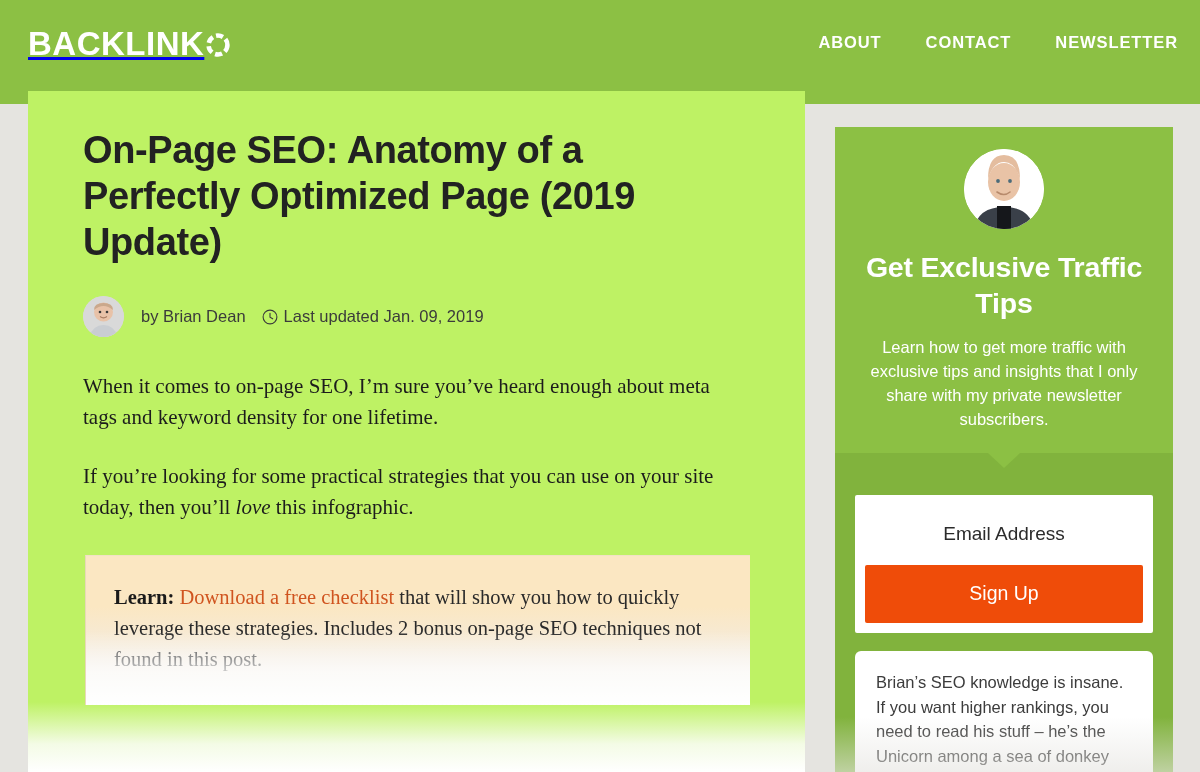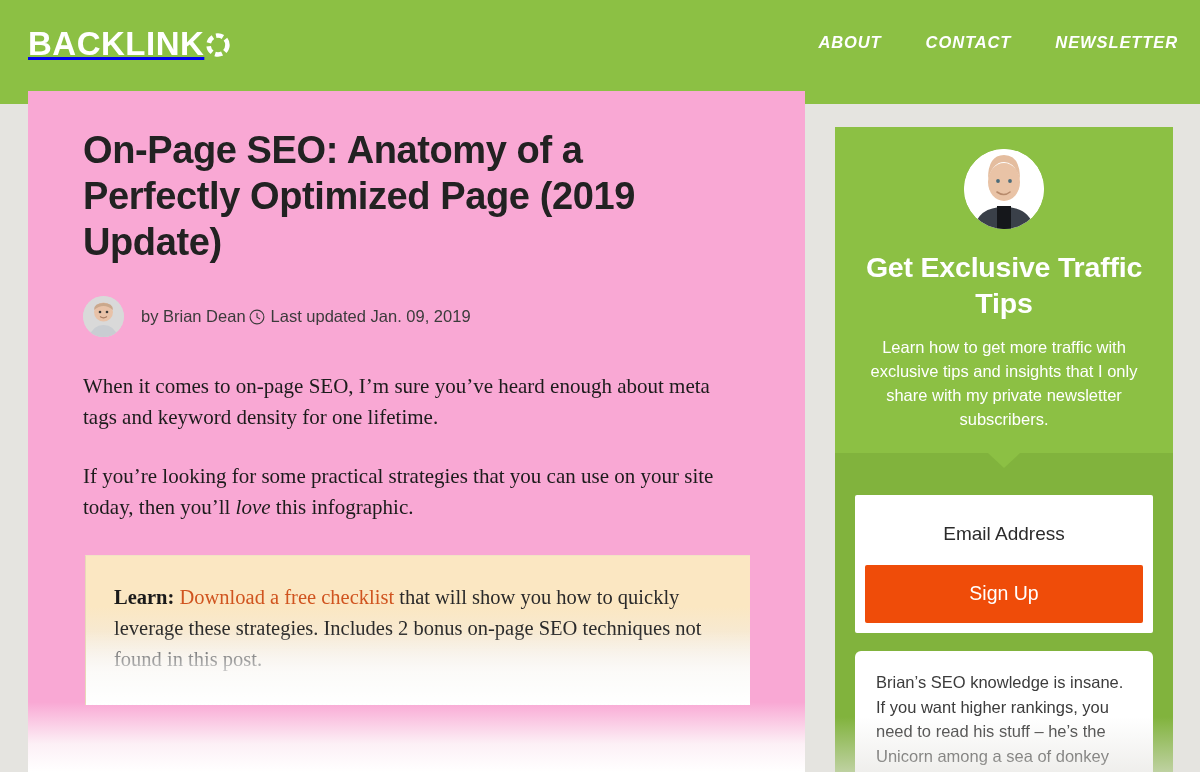--- a/index.html
+++ b/index.html
@@ -36,28 +36,27 @@
     position:absolute; right:22px; top:33px;
     display:flex; align-items:center; gap:44px;
   }
   .nav-link{
     color:#ffffff;
     font-size:16.5px;
     font-weight:bold;
     letter-spacing:0.9px;
     text-decoration:none;
     white-space:nowrap;
-    font-style:italic;
   }
 
   
   .content-col{
     position:absolute; left:28px; top:91px;
     width:777px; height:681px;
-    background:#f9a8d4;
+    background:#bef264;
   }
   .article{
     padding:36px 46px 0 55px;
   }
   .article-title{
     font-family:"Liberation Sans", sans-serif;
     font-size:38px;
     line-height:46px;
     font-weight:bold;
     color:#222222;
@@ -71,21 +70,21 @@
   }
   .byline-avatar{
     width:41px;height:41px;border-radius:50%;
     background:#d8d8d8;
     overflow:hidden;
     flex:0 0 auto;
     position:relative;
   }
   .byline-meta{
     margin-left:17px;
-    display:flex; align-items:center; gap:3px;
+    display:flex; align-items:center; gap:16px;
     font-size:16.5px;
     color:#3b3b3b;
   }
   .clock-wrap{display:flex;align-items:center;gap:6px;}
   .clock-icon{display:block;}
 
   .body-copy{
     font-family:"Liberation Serif", serif;
     font-size:21px;
     line-height:31px;

